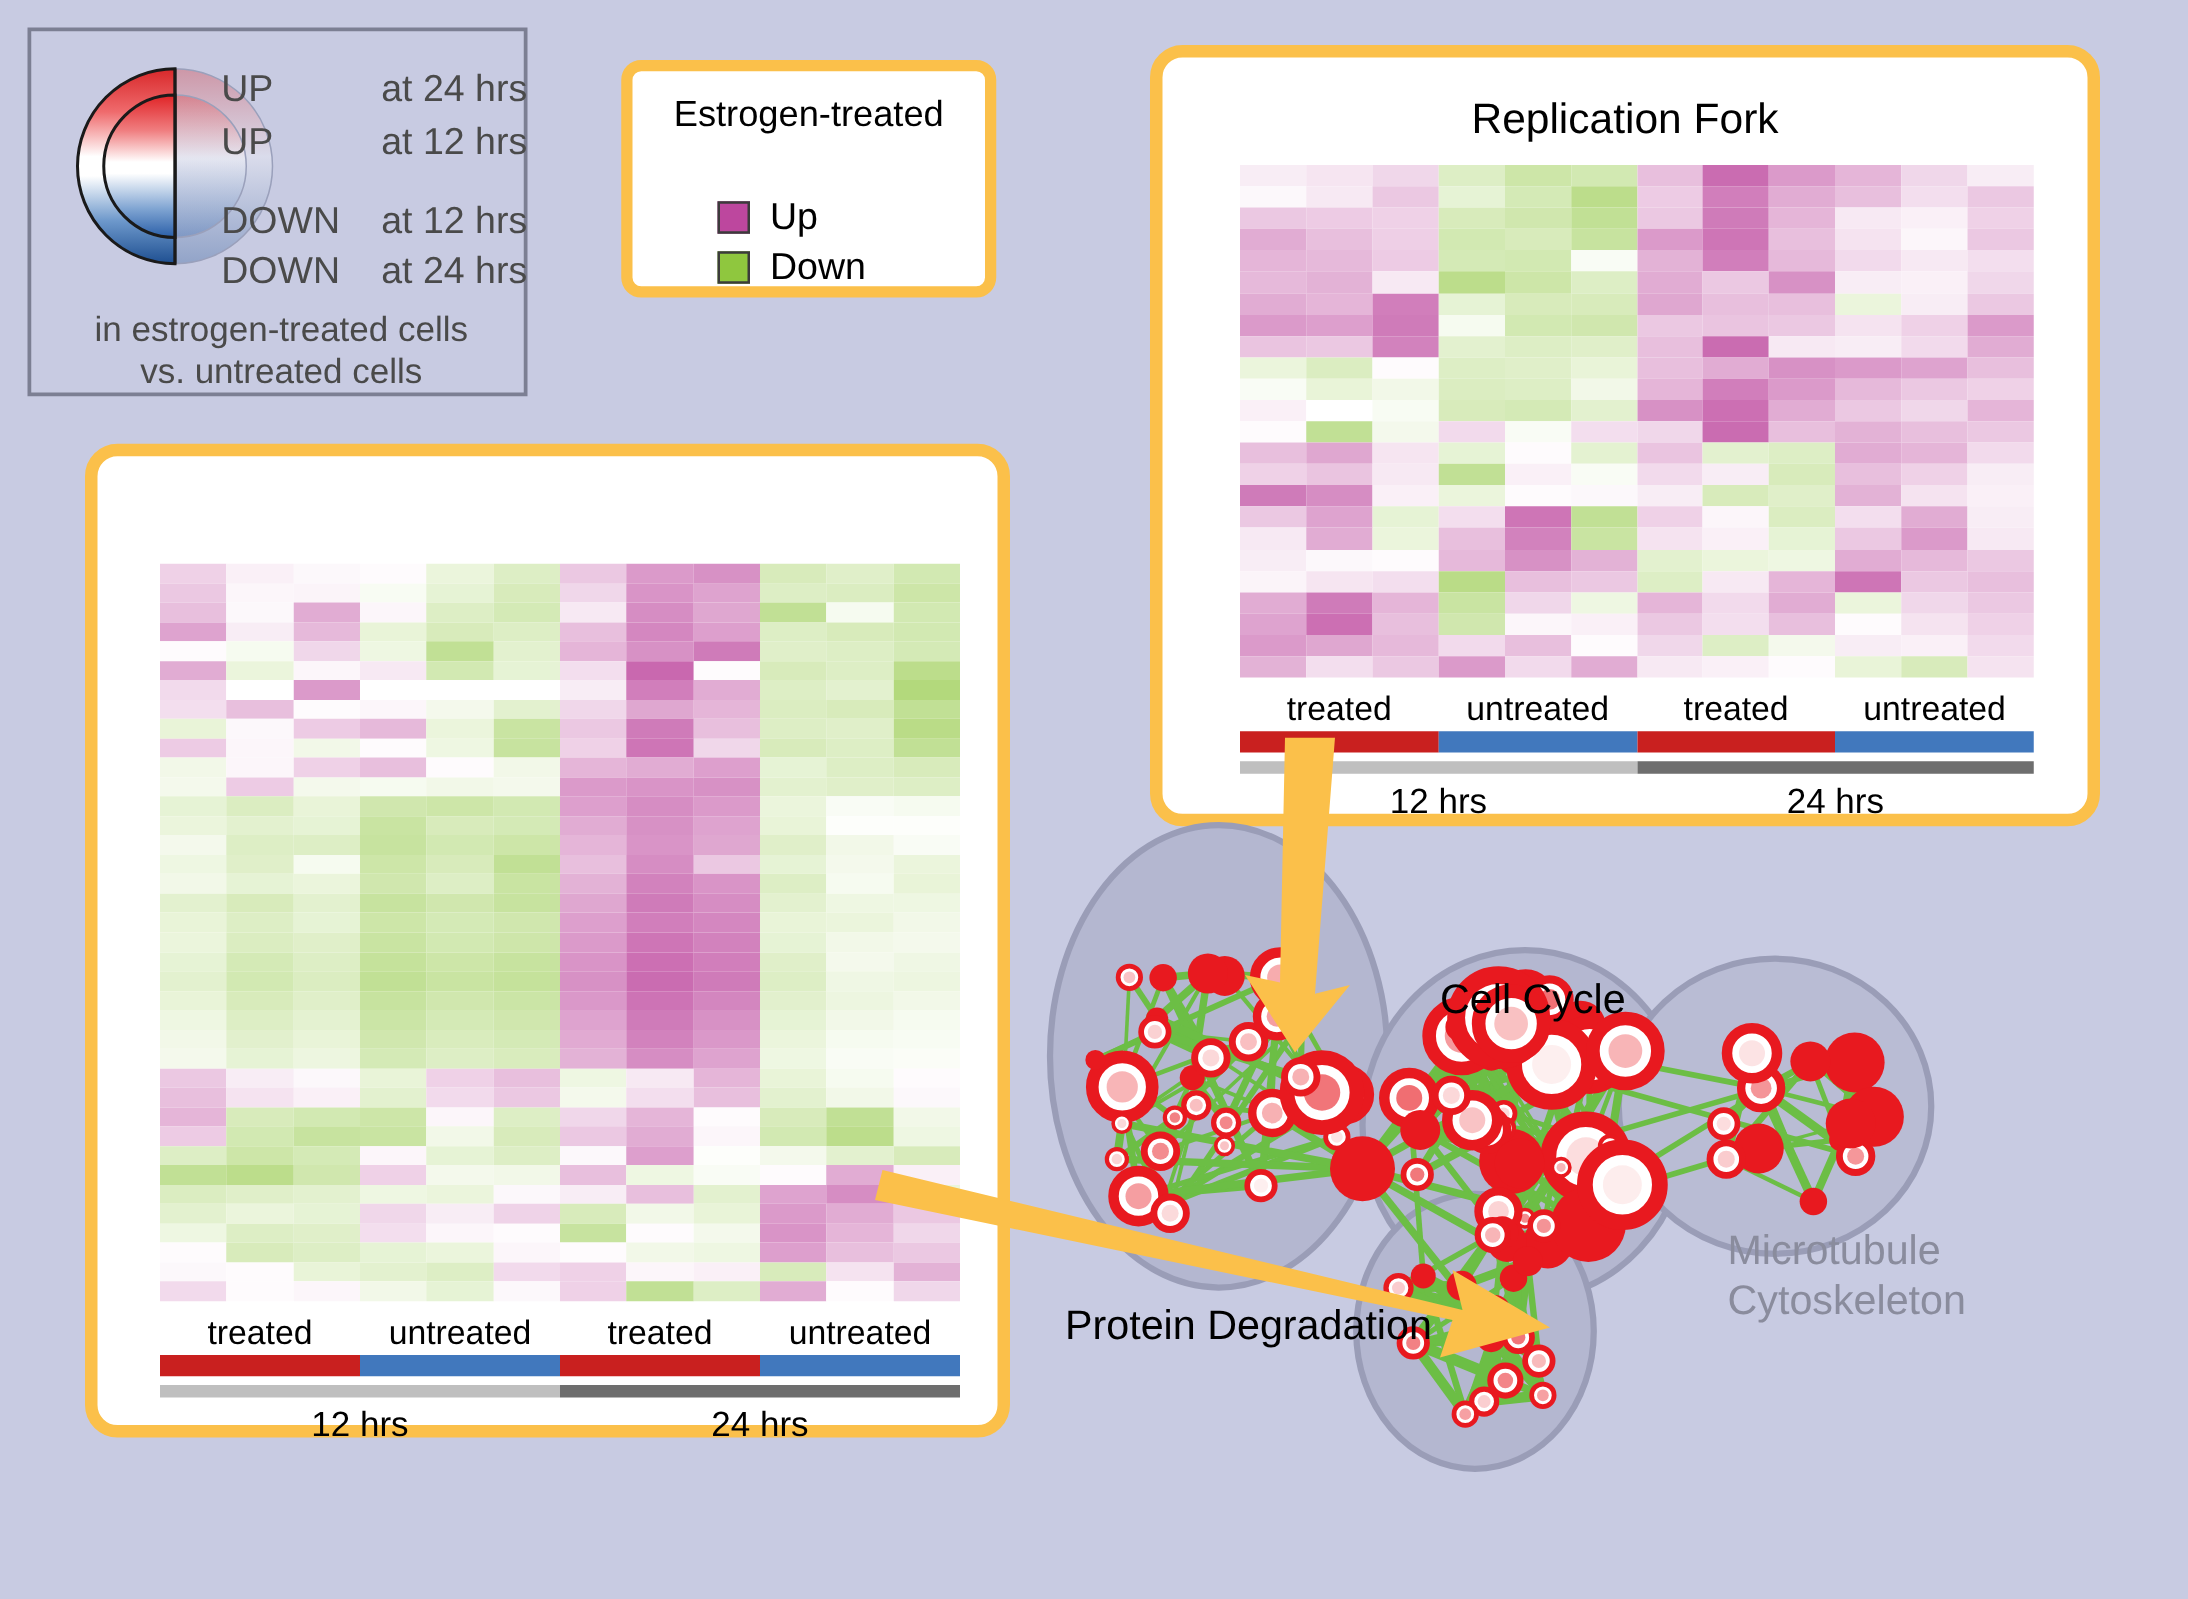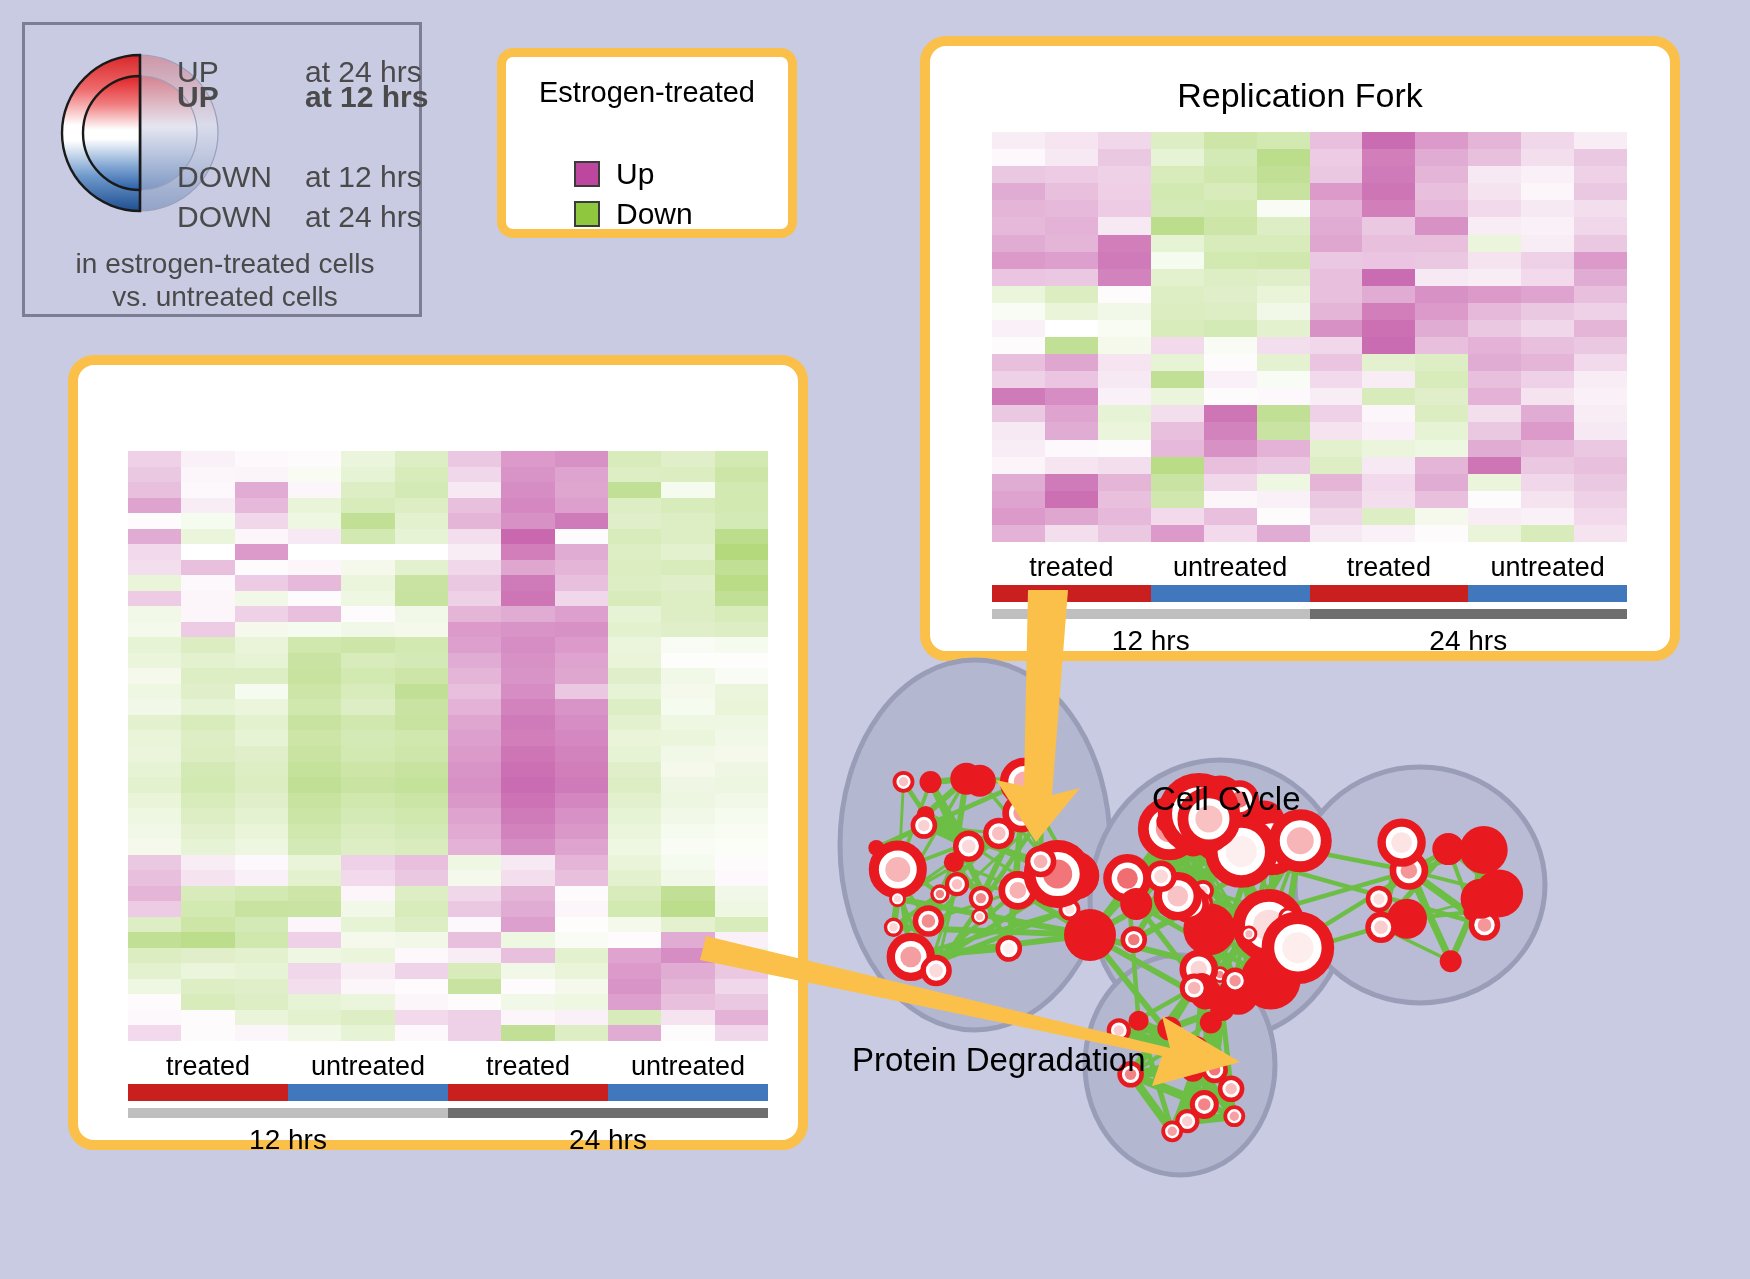--- a/index.html
+++ b/index.html
@@ -107,21 +107,21 @@
 
       <path d="M85 8 A78 78 0 0 0 85 164 Z" fill="url(#gOuter)" stroke="#1a1a1a" stroke-width="2.4"></path>
 
       <path d="M85 29 A57 57 0 0 0 85 143 Z" fill="url(#gInner)" stroke="#1a1a1a" stroke-width="2.4"></path>
       <line x1="85" y1="8" x2="85" y2="164" stroke="#1a1a1a" stroke-width="2.2"></line>
     </svg>
 
     <div class="keyrow" style="left:152px;top:30px;">
       <span class="w">UP</span><span>at 24 hrs</span>
     </div>
-    <div class="keyrow" style="left:152px;top:55px;font-weight:bold;">
+    <div class="keyrow" style="left:152px;top:72px;">
       <span class="w">UP</span><span>at 12 hrs</span>
     </div>
     <div class="keyrow" style="left:152px;top:135px;">
       <span class="w">DOWN</span><span>at 12 hrs</span>
     </div>
     <div class="keyrow" style="left:152px;top:175px;">
       <span class="w">DOWN</span><span>at 24 hrs</span>
     </div>
 
     <div class="keycap">
@@ -1347,17 +1347,21 @@
 
   <svg class="arrow" style="left:940px;top:590px;width:200px;height:260px;" viewBox="0 0 200 260">
     <path d="M88 0 L128 0 L112 205 L140 198 L96 252 L56 190 L84 196 Z" fill="#fbc04a"></path>
   </svg>
   <svg class="arrow" style="left:700px;top:930px;width:580px;height:160px;" viewBox="0 0 580 160">
     <path d="M6 6 L470 118 L462 86 L540 132 L452 156 L462 126 L0 30 Z" fill="#fbc04a"></path>
   </svg>
 
   <div class="netlabel dark" style="left:1870px;top:0;"></div>
   <div class="netlabel grey" style="left:1152px;top:780px;">Cell Cycle</div>
+  <div class="netlabel grey2" style="left:1382px;top:980px;">
+    <div>Microtubule</div>
+    <div>Cytoskeleton</div>
+  </div>
   <div class="netlabel dark" style="left:852px;top:1040px;line-height:1.2;">
     <div>Protein Degradation</div>
   </div>
 
 </div>
 
 </body></html>

